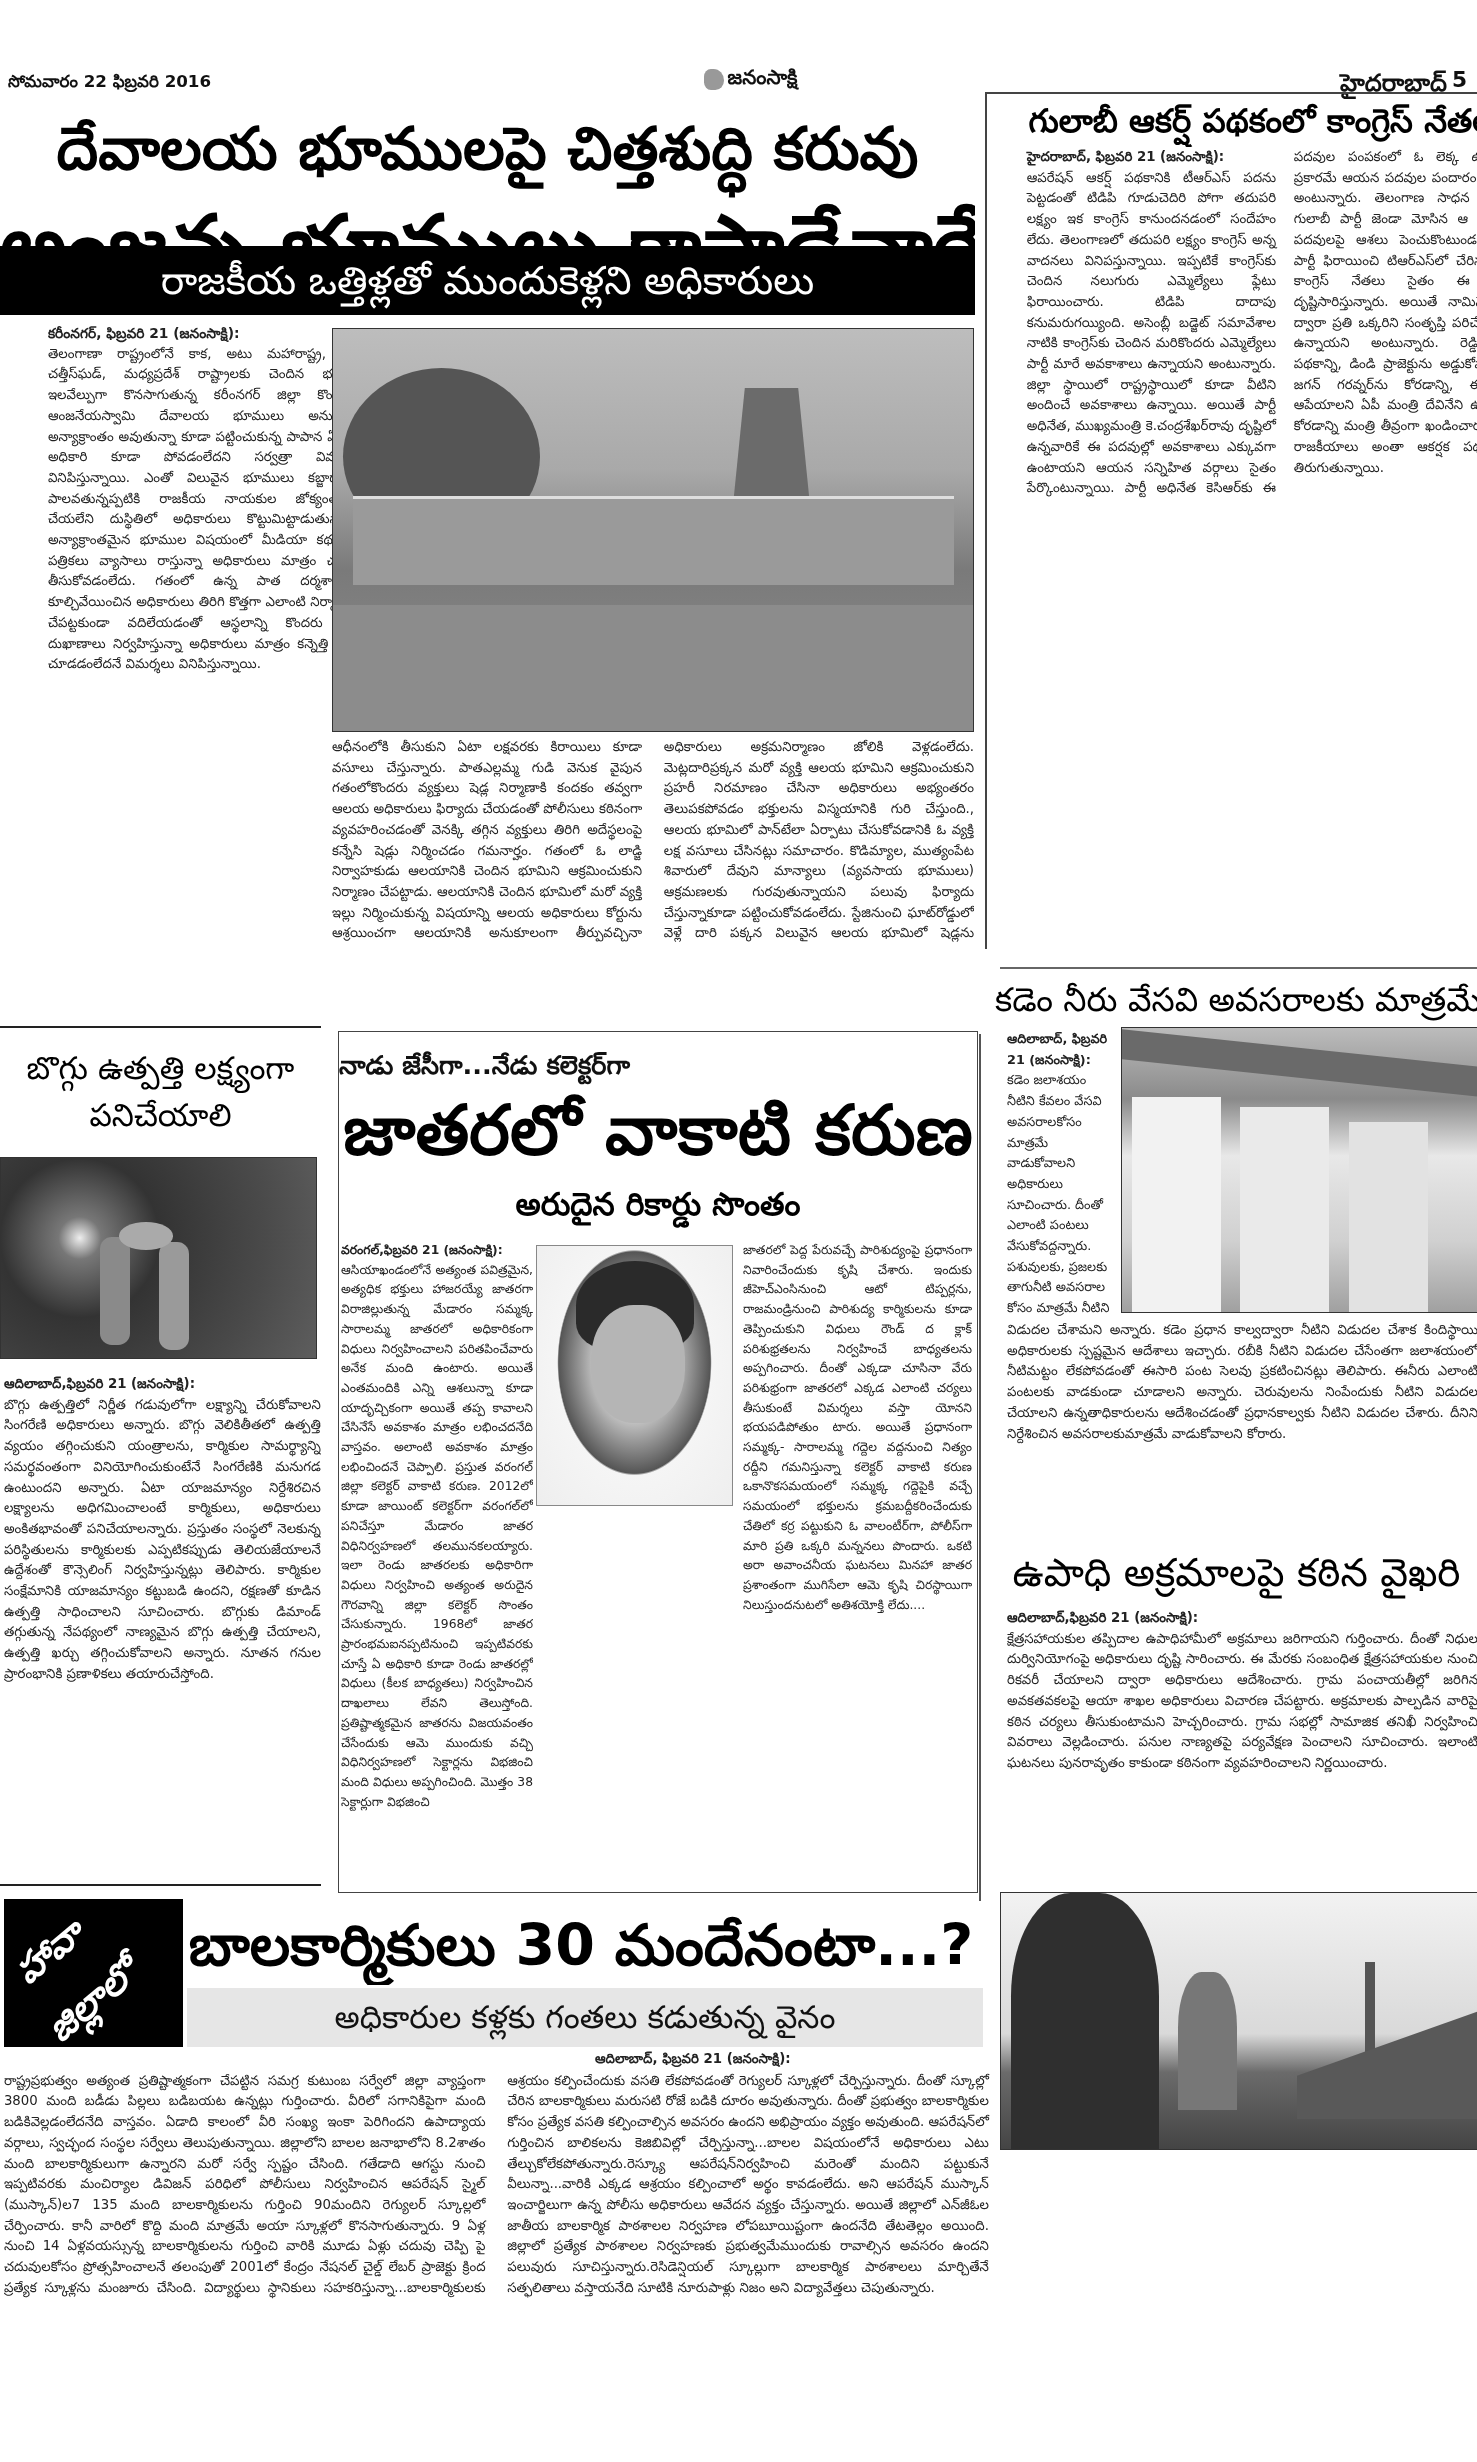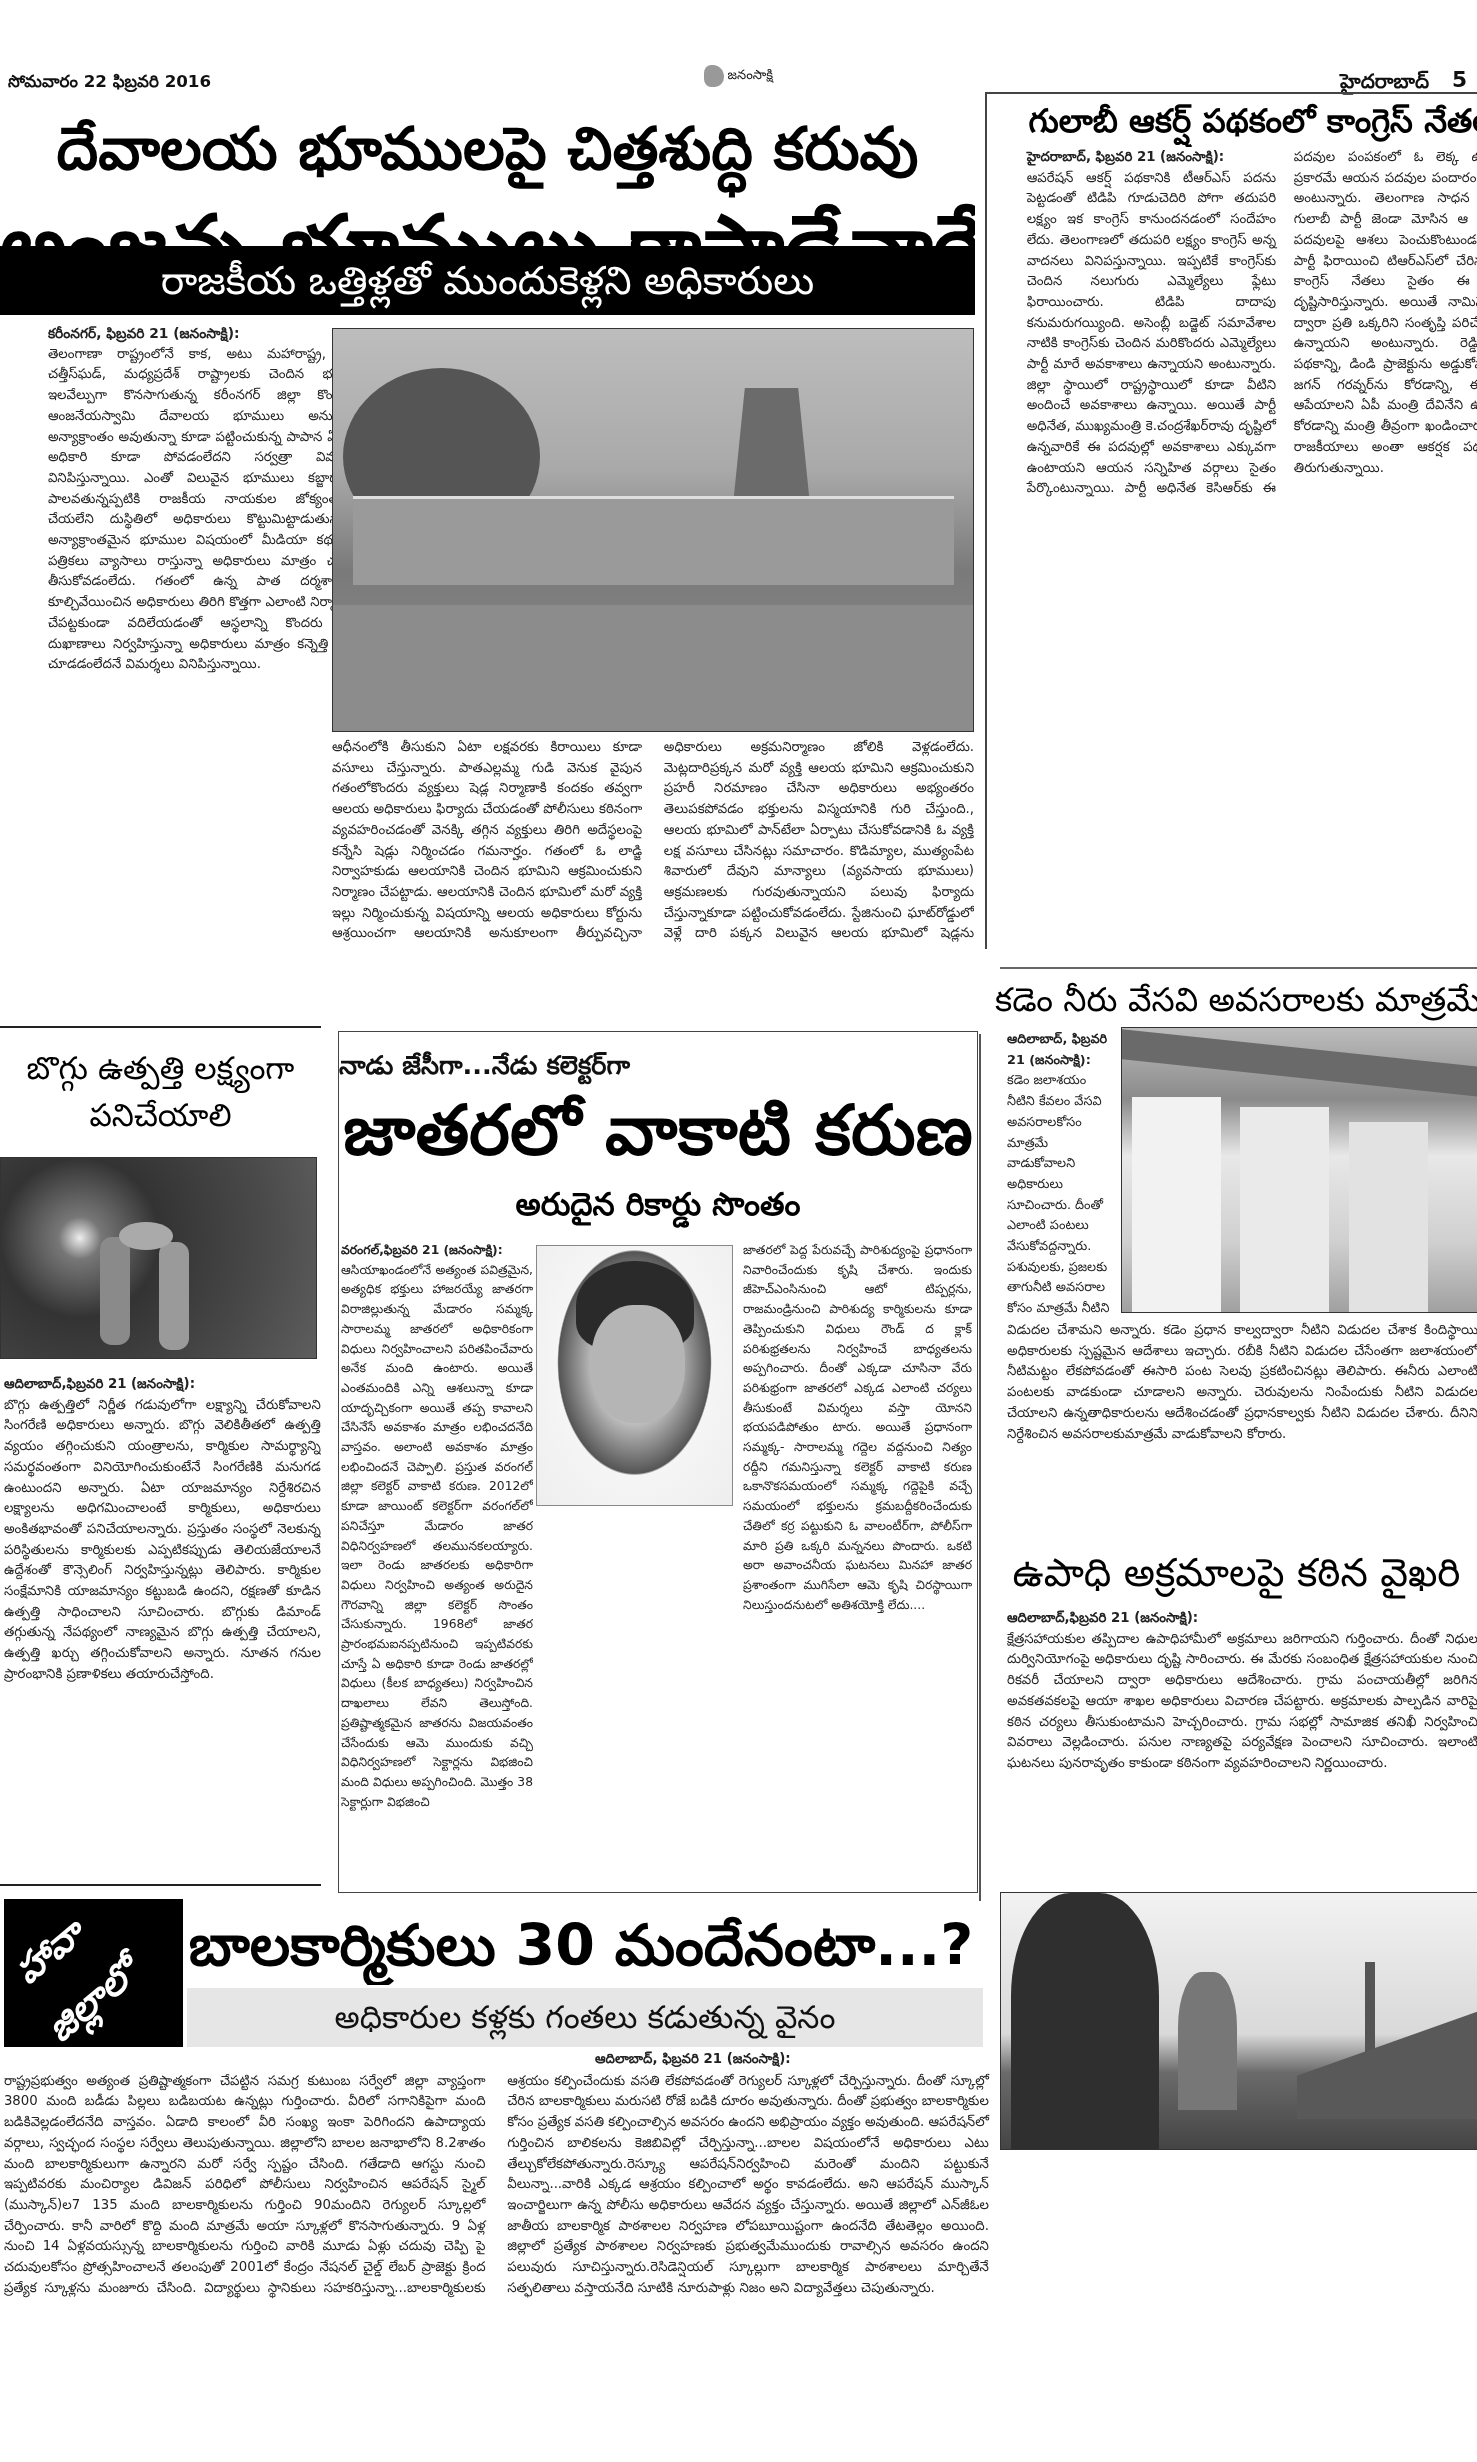--- a/index.html
+++ b/index.html
@@ -16,23 +16,23 @@
   .caption-band { background: #000; color: #fff; text-align: center; }
   .sub-band { background: #e6e6e6; text-align: center; }
 </style>
 </head>
 <body>
 
 <div class="abs" style="left:0;top:59px;width:1478px;height:39px;">
   <span class="abs" style="left:7.9px;top:11.8px;font-size:16.7px;font-weight:bold;">సోమవారం 22 ఫిబ్రవరి 2016</span>
   <div class="abs" style="left:704px;top:5.9px;display:flex;align-items:center;gap:3.9px;">
     <span style="display:inline-block;width:19.7px;height:21.7px;background:#999;border-radius:40% 60% 50% 40%;"></span>
-    <span style="font-size:13px;font-weight:normal;">జనంసాక్షి</span>
+    <span style="font-size:20px;font-weight:bold;">జనంసాక్షి</span>
   </div>
-  <span class="abs" style="left:1340px;top:9.9px;font-size:20px;font-weight:bold;">హైదరాబాద్</span>
+  <span class="abs" style="left:1340px;top:9.9px;font-size:24px;font-weight:bold;">హైదరాబాద్</span>
   <span class="abs" style="left:1452px;top:7.9px;font-size:21.7px;font-weight:bold;">5</span>
 </div>
 
 <div class="abs headline" style="left:0;top:99px;width:975px;height:99px;font-size:59px;line-height:99px;">దేవాలయ భూములపై చిత్తశుద్ధి కరువు</div>
 <div class="abs headline" style="left:0;top:187px;width:975px;height:118px;font-size:83px;line-height:118px;">అంజన్న భూములు కాపాడేవారేరి</div>
 <div class="abs caption-band" style="left:0;top:246px;width:975px;height:69px;font-size:39px;line-height:69px;top:246px;">రాజకీయ ఒత్తిళ్లతో ముందుకెళ్లని అధికారులు</div>
 
 <div class="abs" style="left:3.9px;top:323px;width:317px;height:635px;margin-left:44px;">
   <div class="dateline body-text" style="font-size:13.8px;">కరీంనగర్, ఫిబ్రవరి 21 (జనంసాక్షి):</div>
   <div class="body-text" style="height:611px;">తెలంగాణా రాష్ట్రంలోనే కాక, అటు మహారాష్ట్ర, ఇటు చత్తీస్‌ఘడ్, మధ్యప్రదేశ్ రాష్ట్రాలకు చెందిన భక్తులకు ఇలవేల్పుగా కొనసాగుతున్న కరీంనగర్ జిల్లా కొండగట్టు ఆంజనేయస్వామి దేవాలయ భూములు అనునిత్యం అన్యాక్రాంతం అవుతున్నా కూడా పట్టించుకున్న పాపాన ఏ ఒక్క అధికారి కూడా పోవడంలేదని సర్వత్రా విమర్శలు వినిపిస్తున్నాయి. ఎంతో విలువైన భూములు కబ్జాదారుల పాలవతున్నప్పటికి రాజకీయ నాయకుల జోక్యంతోఏమి చేయలేని దుస్థితిలో అధికారులు కొట్టుమిట్టాడుతున్నారు. అన్యాక్రాంతమైన భూముల విషయంలో మీడియా కథనాలు, పత్రికలు వ్యాసాలు రాస్తున్నా అధికారులు మాత్రం చర్యలు తీసుకోవడంలేదు. గతంలో ఉన్న పాత దర్మశాలలను కూల్చివేయించిన అధికారులు తిరిగి కొత్తగా ఎలాంటి నిర్మాణాలు చేపట్టకుండా వదిలేయడంతో ఆస్థలాన్ని కొందరు తమ దుఖాణాలు నిర్వహిస్తున్నా అధికారులు మాత్రం కన్నెత్తి కూడా చూడడంలేదనే విమర్శలు వినిపిస్తున్నాయి.</div>

